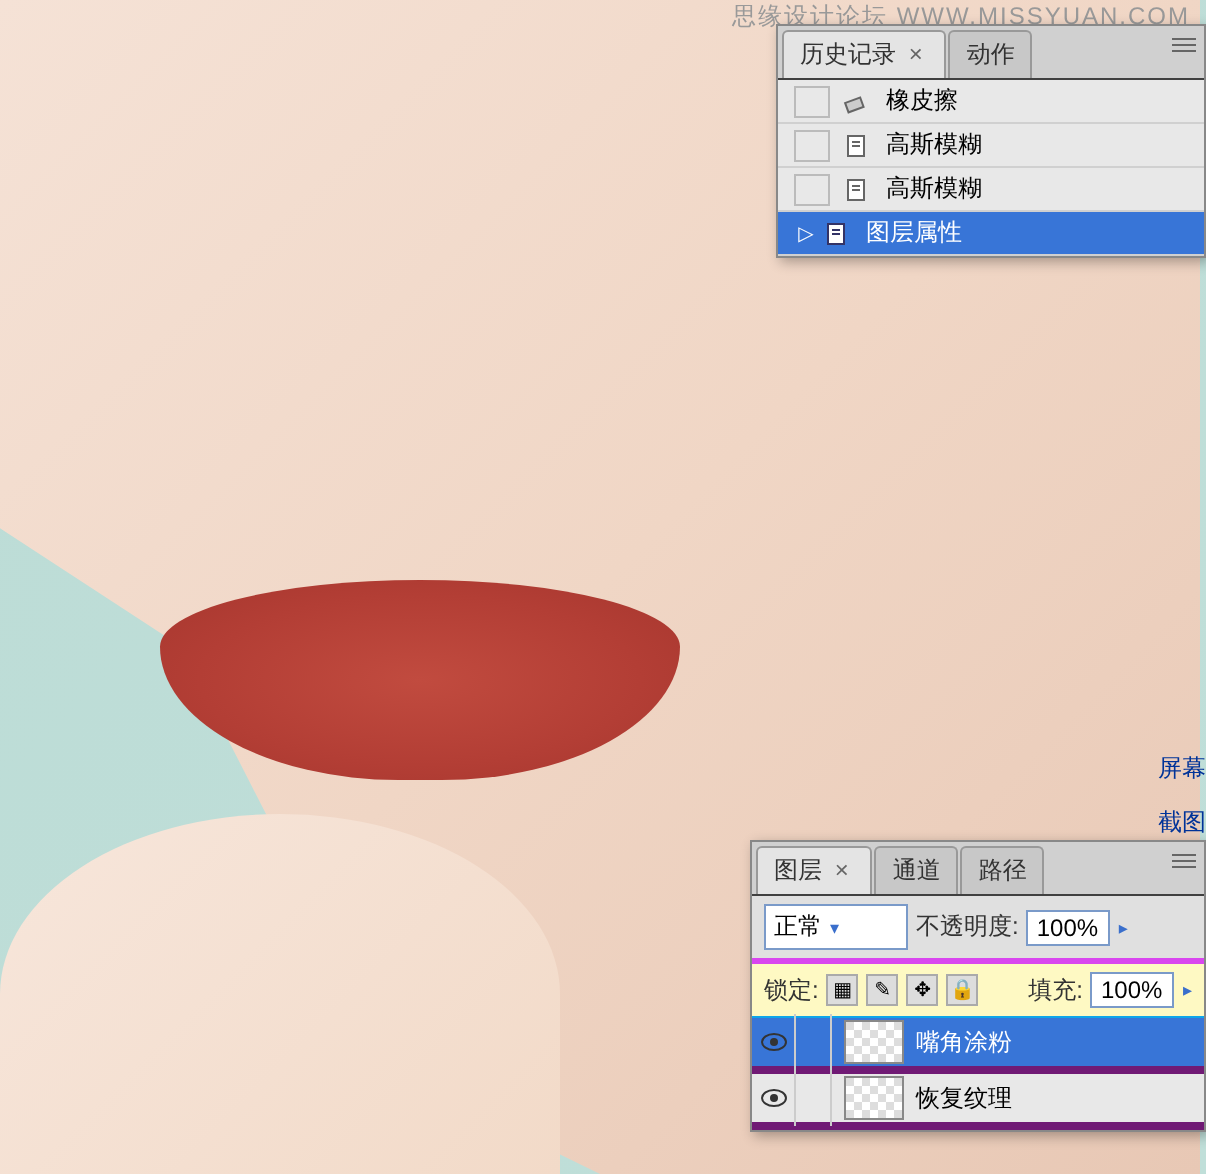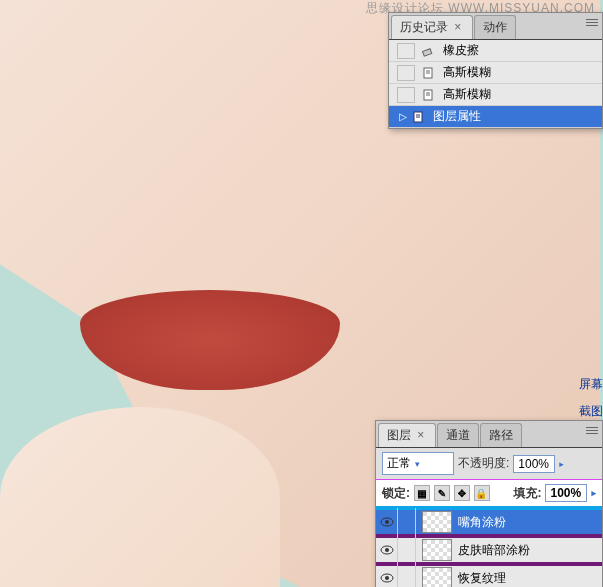--- a/index.html
+++ b/index.html
@@ -21,26 +21,26 @@
 .tab-close { color: #666; padding: 0 3px; cursor: pointer; }
 .panel-list { background: #e8e8e8; }
 .history-row { display: flex; align-items: center; height: 22px; border-bottom: 1px solid #d0d0d0; padding-left: 8px; }
 .history-row .spacer { width: 18px; height: 16px; border: 1px solid #bbb; margin-right: 4px; background: #e8e8e8; }
 .history-row .icon { width: 18px; height: 18px; display: flex; align-items: center; justify-content: center; margin-right: 6px; }
 .history-row.selected { background: #3875d7; color: #fff; }
 .history-row.selected .label { color: #fff; font-family: Liberation Mono, monospace; }
 .marker { width: 12px; display: inline-block; text-align: center; font-size: 10px; }
 
 .layers-panel { top: 420px; left: 375px; width: 228px; }
-.layer-controls { display: flex; align-items: center; padding: 4px 6px; gap: 4px; border-bottom: 1px solid #d946ef; background: #e0e0e0; }
+.layer-controls { display: flex; align-items: center; padding: 4px 6px; gap: 4px; border-bottom: 3px solid #d946ef; background: #e0e0e0; }
 .dropdown { background: #fff; border: 1px solid #7a9ac9; padding: 2px 4px; display: flex; align-items: center; gap: 4px; }
 .dropdown .arrow { color: #3a6fcc; font-size: 9px; }
 .lbl { color: #333; }
 .small-field { background: #fff; border: 1px solid #7a9ac9; padding: 1px 4px; width: 42px; display: inline-flex; align-items: center; justify-content: space-between; }
-.lock-row { display: flex; align-items: center; padding: 4px 6px; gap: 4px; border-bottom: 4px solid #0ea5e9; background: #ffffff; font-weight: bold; }
+.lock-row { display: flex; align-items: center; padding: 4px 6px; gap: 4px; border-bottom: 1px solid #0ea5e9; background: #fef9c3; }
 .icon-btn { width: 16px; height: 16px; border: 1px solid #aaa; background: #ddd; display: inline-flex; align-items: center; justify-content: center; font-size: 10px; }
 
 .layer-rows { background: #e8e8e8; }
 .layer-row { display: flex; align-items: center; height: 28px; border-bottom: 4px solid #701a75; }
 .layer-row.selected { background: #3875d7; color: #fff; }
 .eye { width: 22px; height: 28px; border-right: 1px solid #ccc; display: flex; align-items: center; justify-content: center; }
 .link { width: 18px; height: 28px; border-right: 1px solid #ccc; }
 .thumb { width: 30px; height: 22px; border: 1px solid #888; margin: 0 6px; background: repeating-conic-gradient(#fff 0 25%, #ddd 0 50%) 0 0/8px 8px; }
 .layer-row.selected .layer-name { color: #fff; }
 
@@ -174,27 +174,16 @@
     </div>
     <div class="layer-row">
       <div class="eye">
           <svg width="14" height="10" viewBox="0 0 14 10">
             <ellipse cx="7" cy="5" rx="6" ry="4" fill="none" stroke="#333"></ellipse>
             <circle cx="7" cy="5" r="2" fill="#333"></circle>
           </svg>
         </div>
       <div class="link"></div>
       <div class="thumb"></div>
-      <span class="layer-name">皮肤暗部涂粉</span>
-    </div>
-    <div class="layer-row">
-      <div class="eye">
-          <svg width="14" height="10" viewBox="0 0 14 10">
-            <ellipse cx="7" cy="5" rx="6" ry="4" fill="none" stroke="#333"></ellipse>
-            <circle cx="7" cy="5" r="2" fill="#333"></circle>
-          </svg>
-        </div>
-      <div class="link"></div>
-      <div class="thumb"></div>
       <span class="layer-name">恢复纹理</span>
     </div>
   </div>
 </div>
 
 </body></html>

